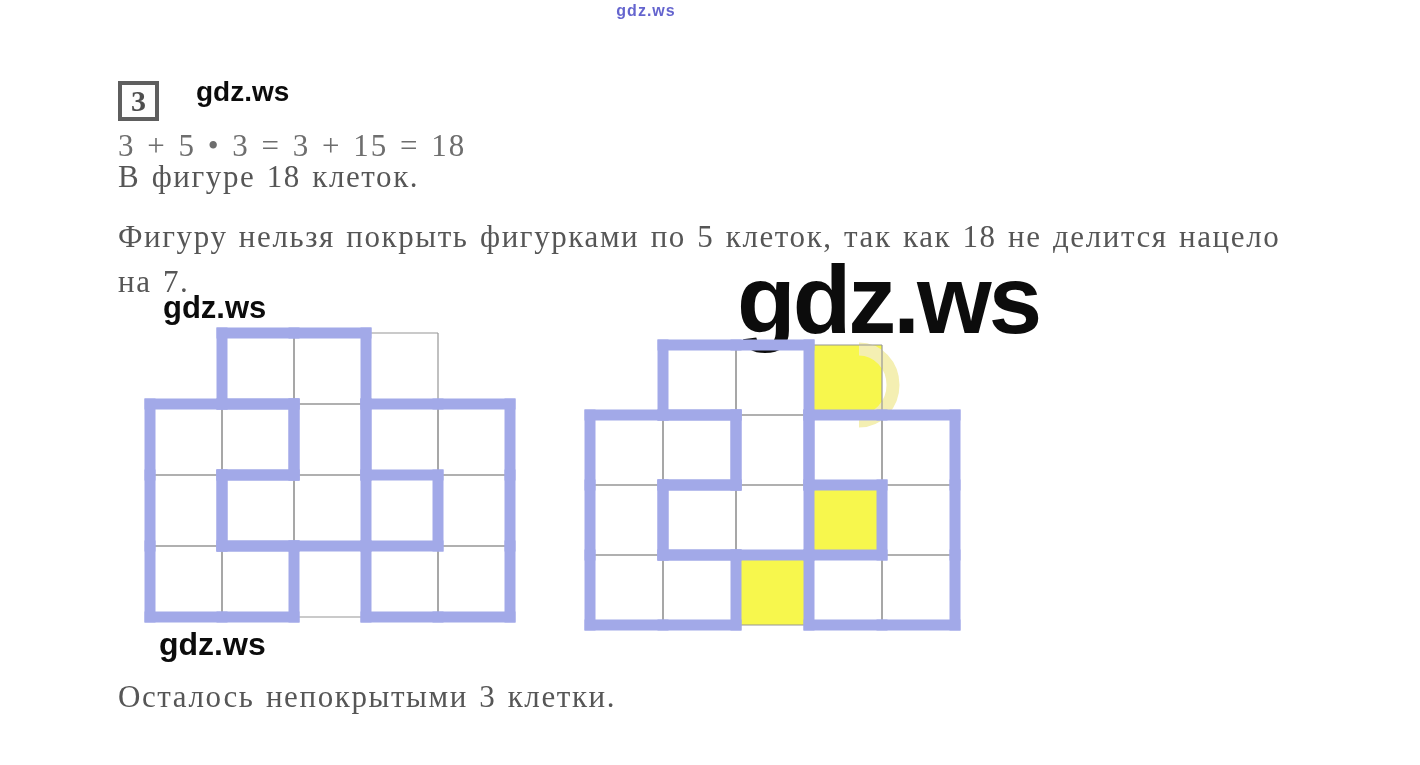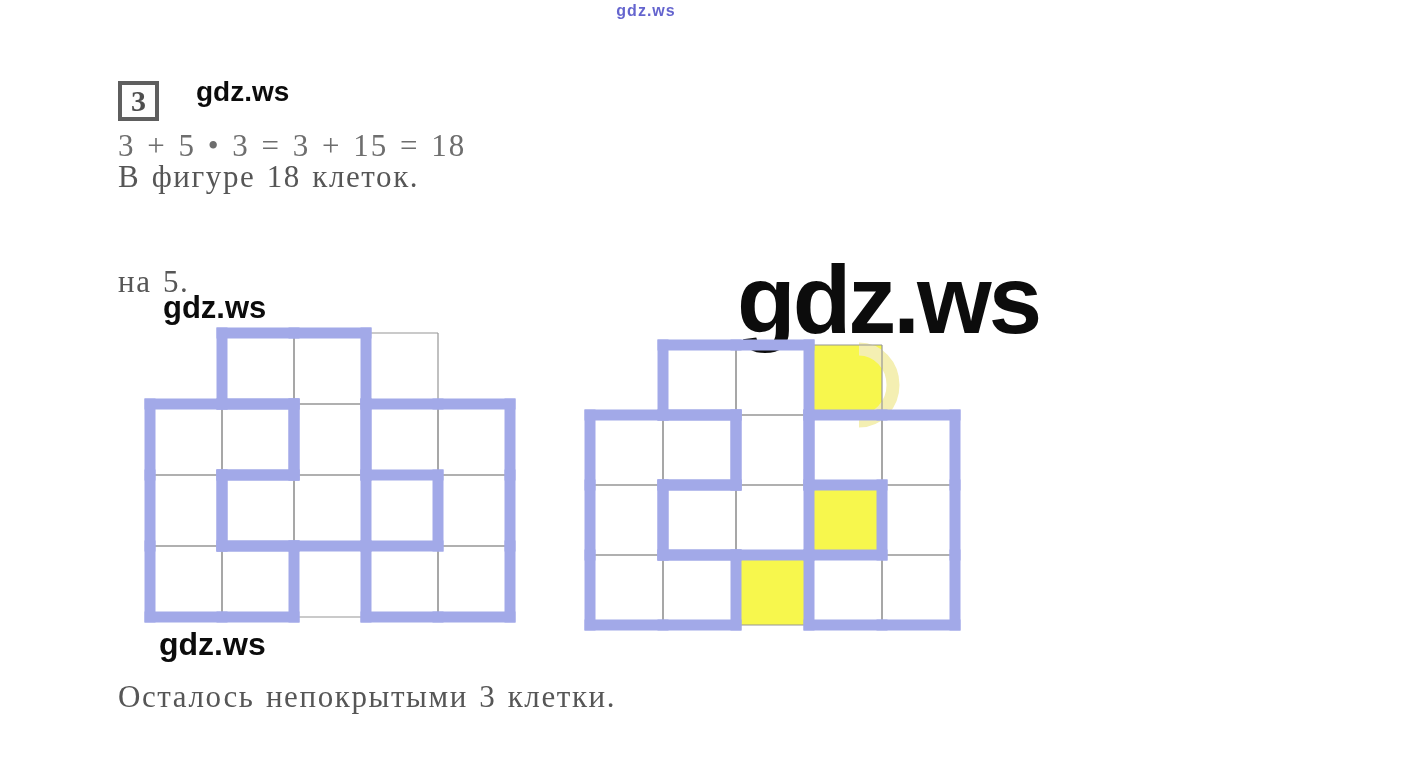--- a/index.html
+++ b/index.html
@@ -52,21 +52,22 @@
     <span>3</span>
   </div>
 
   <div class="brand brand-1">gdz.ws</div>
   <div class="brand brand-2">gdz.ws</div>
   <div class="brand brand-big">gdz.ws</div>
   <div class="brand brand-3">gdz.ws</div>
 
   <div class="tline eq l-eq1">3 + 5 • 3 = 3 + 15 = 18</div>
   <div class="tline l-2">В фигуре 18 клеток.</div>
-  <div class="tline l-4">на 5.</div>
+  <div class="tline l-3">Фигуру нельзя покрыть фигурками по 5 клеток, так как 18 не делится нацело</div>
+  <div class="tline l-4">на 7.</div>
   <div class="tline l-5">Осталось непокрытыми 3 клетки.</div>
 
   <svg id="fig-left" class="figsvg" width="384" height="308" viewBox="0 0 384 308">
       <line x1="84" y1="12" x2="156" y2="12" stroke="#969696" stroke-width="1.2"></line>
       <line x1="84" y1="83" x2="156" y2="83" stroke="#969696" stroke-width="1.2"></line>
       <line x1="84" y1="12" x2="84" y2="83" stroke="#969696" stroke-width="1.2"></line>
       <line x1="156" y1="12" x2="156" y2="83" stroke="#969696" stroke-width="1.2"></line>
       <line x1="156" y1="12" x2="228" y2="12" stroke="#969696" stroke-width="1.2"></line>
       <line x1="156" y1="83" x2="228" y2="83" stroke="#969696" stroke-width="1.2"></line>
       <line x1="156" y1="12" x2="156" y2="83" stroke="#969696" stroke-width="1.2"></line>

